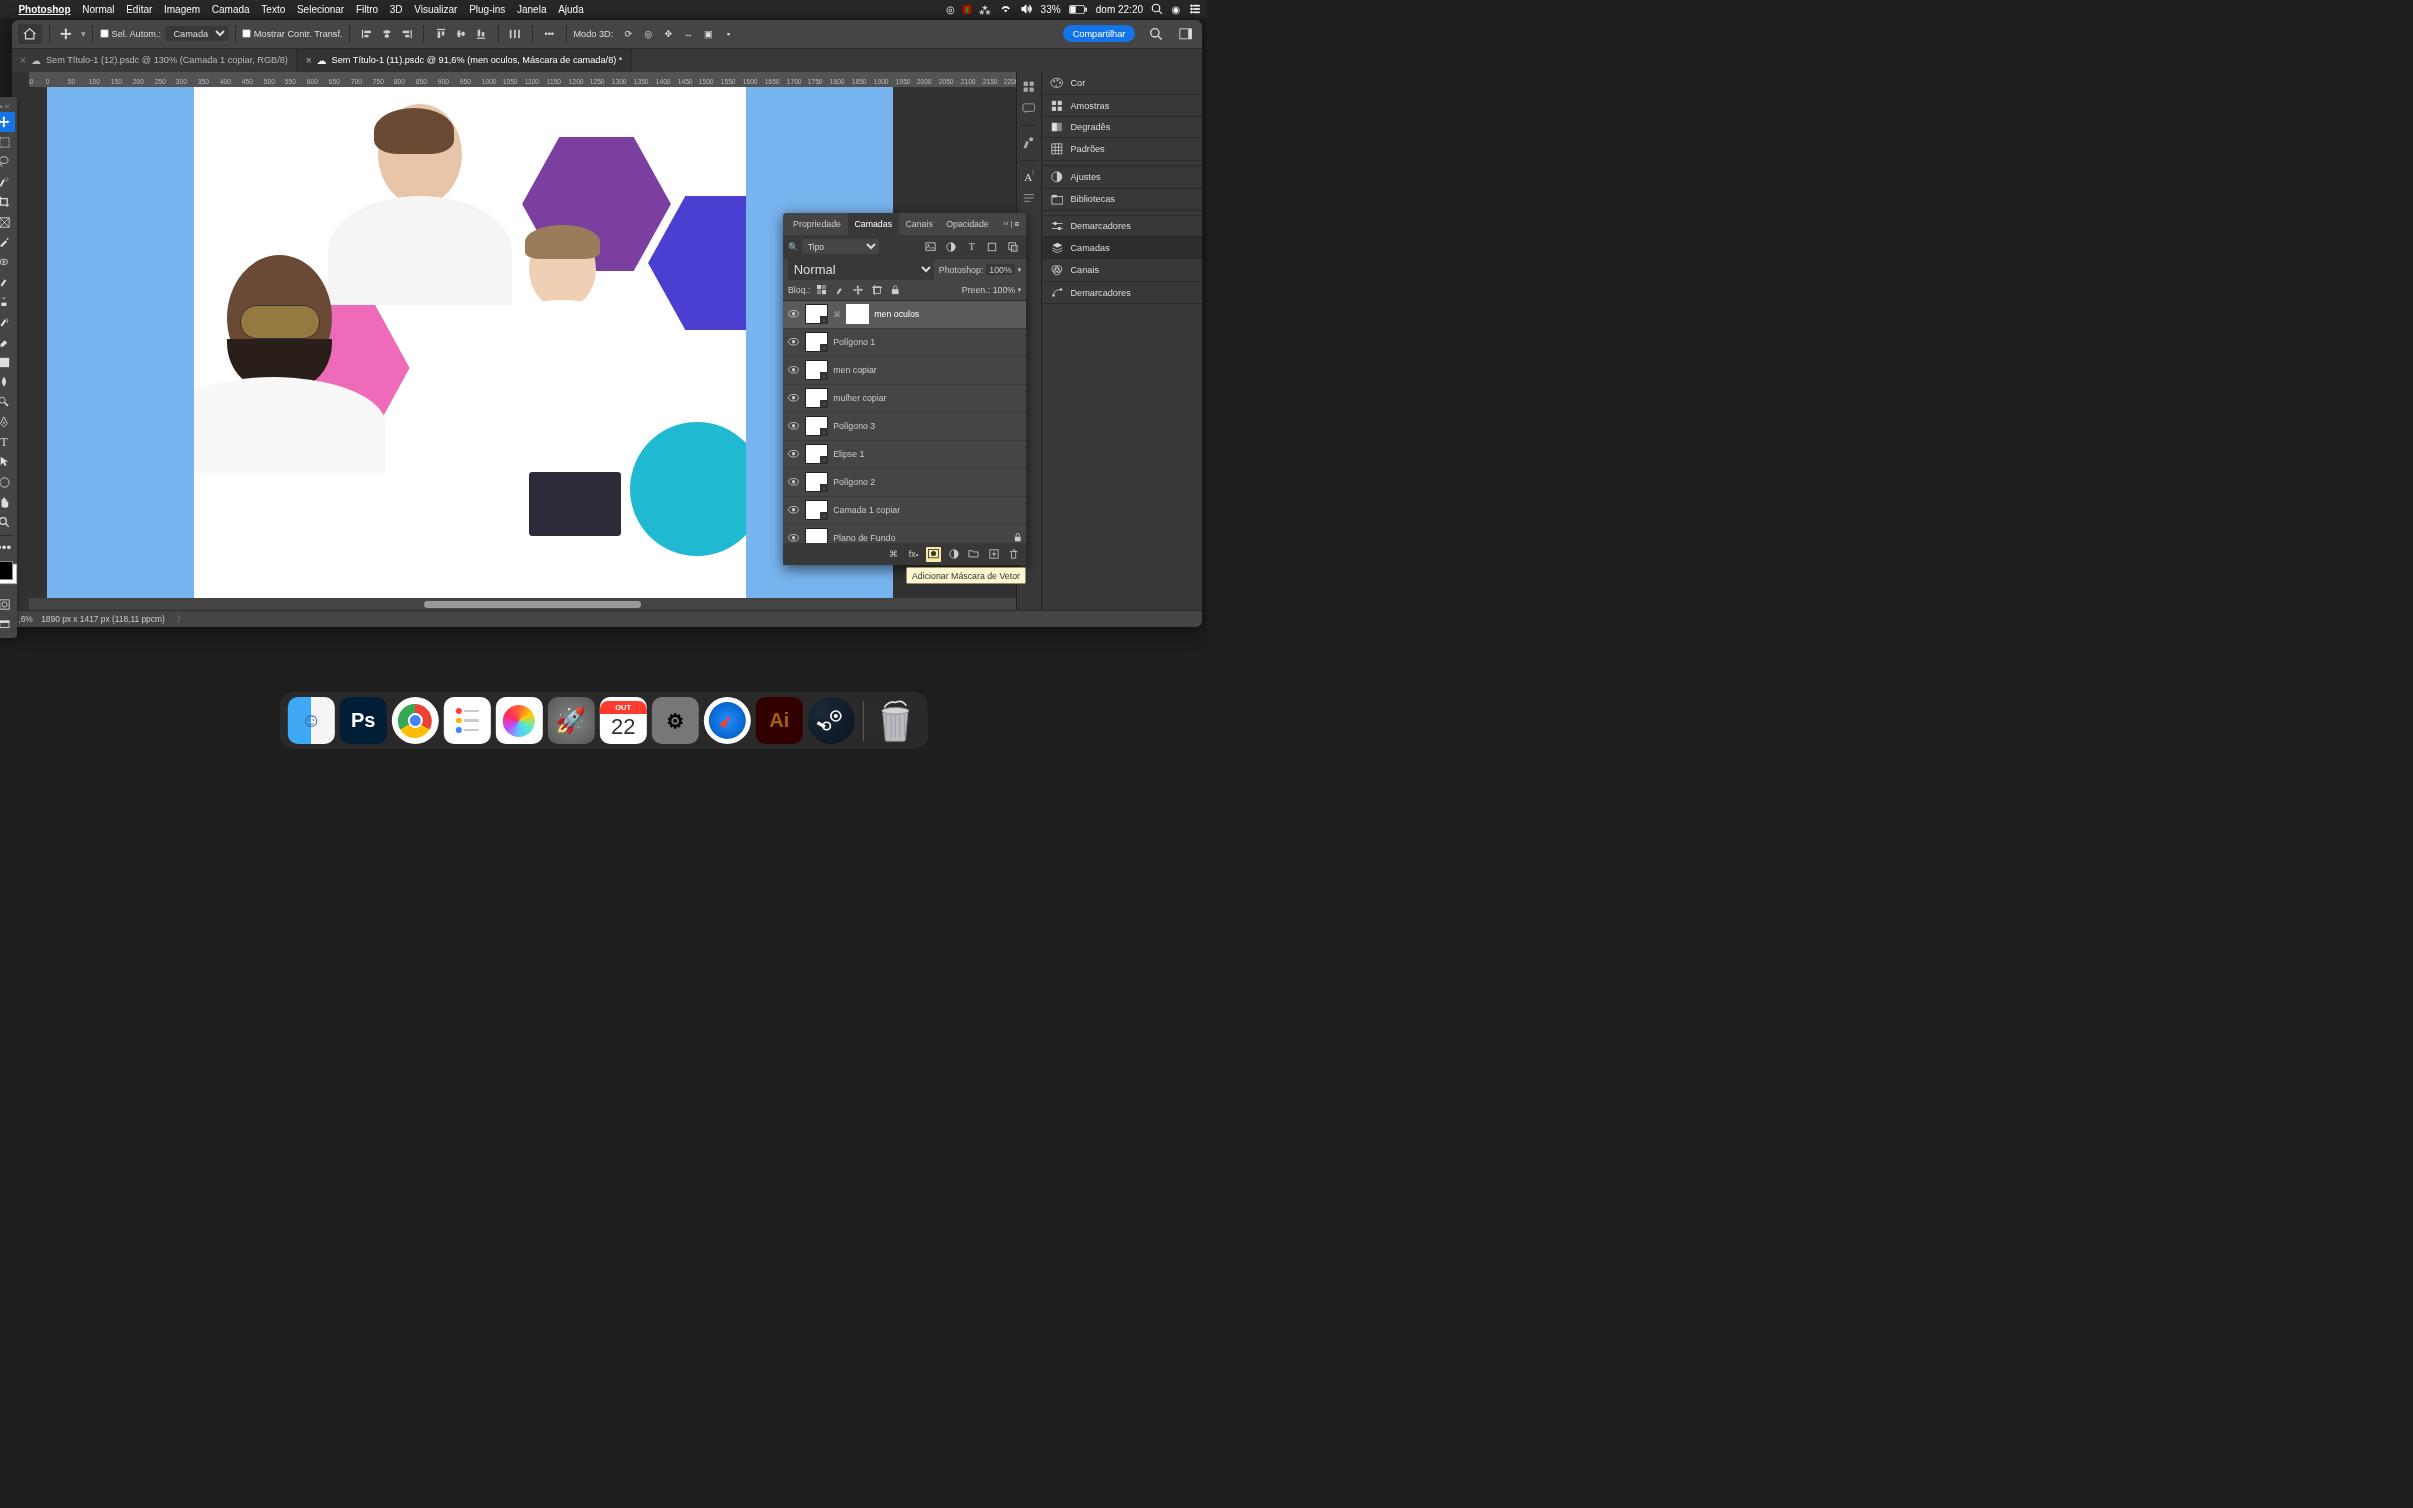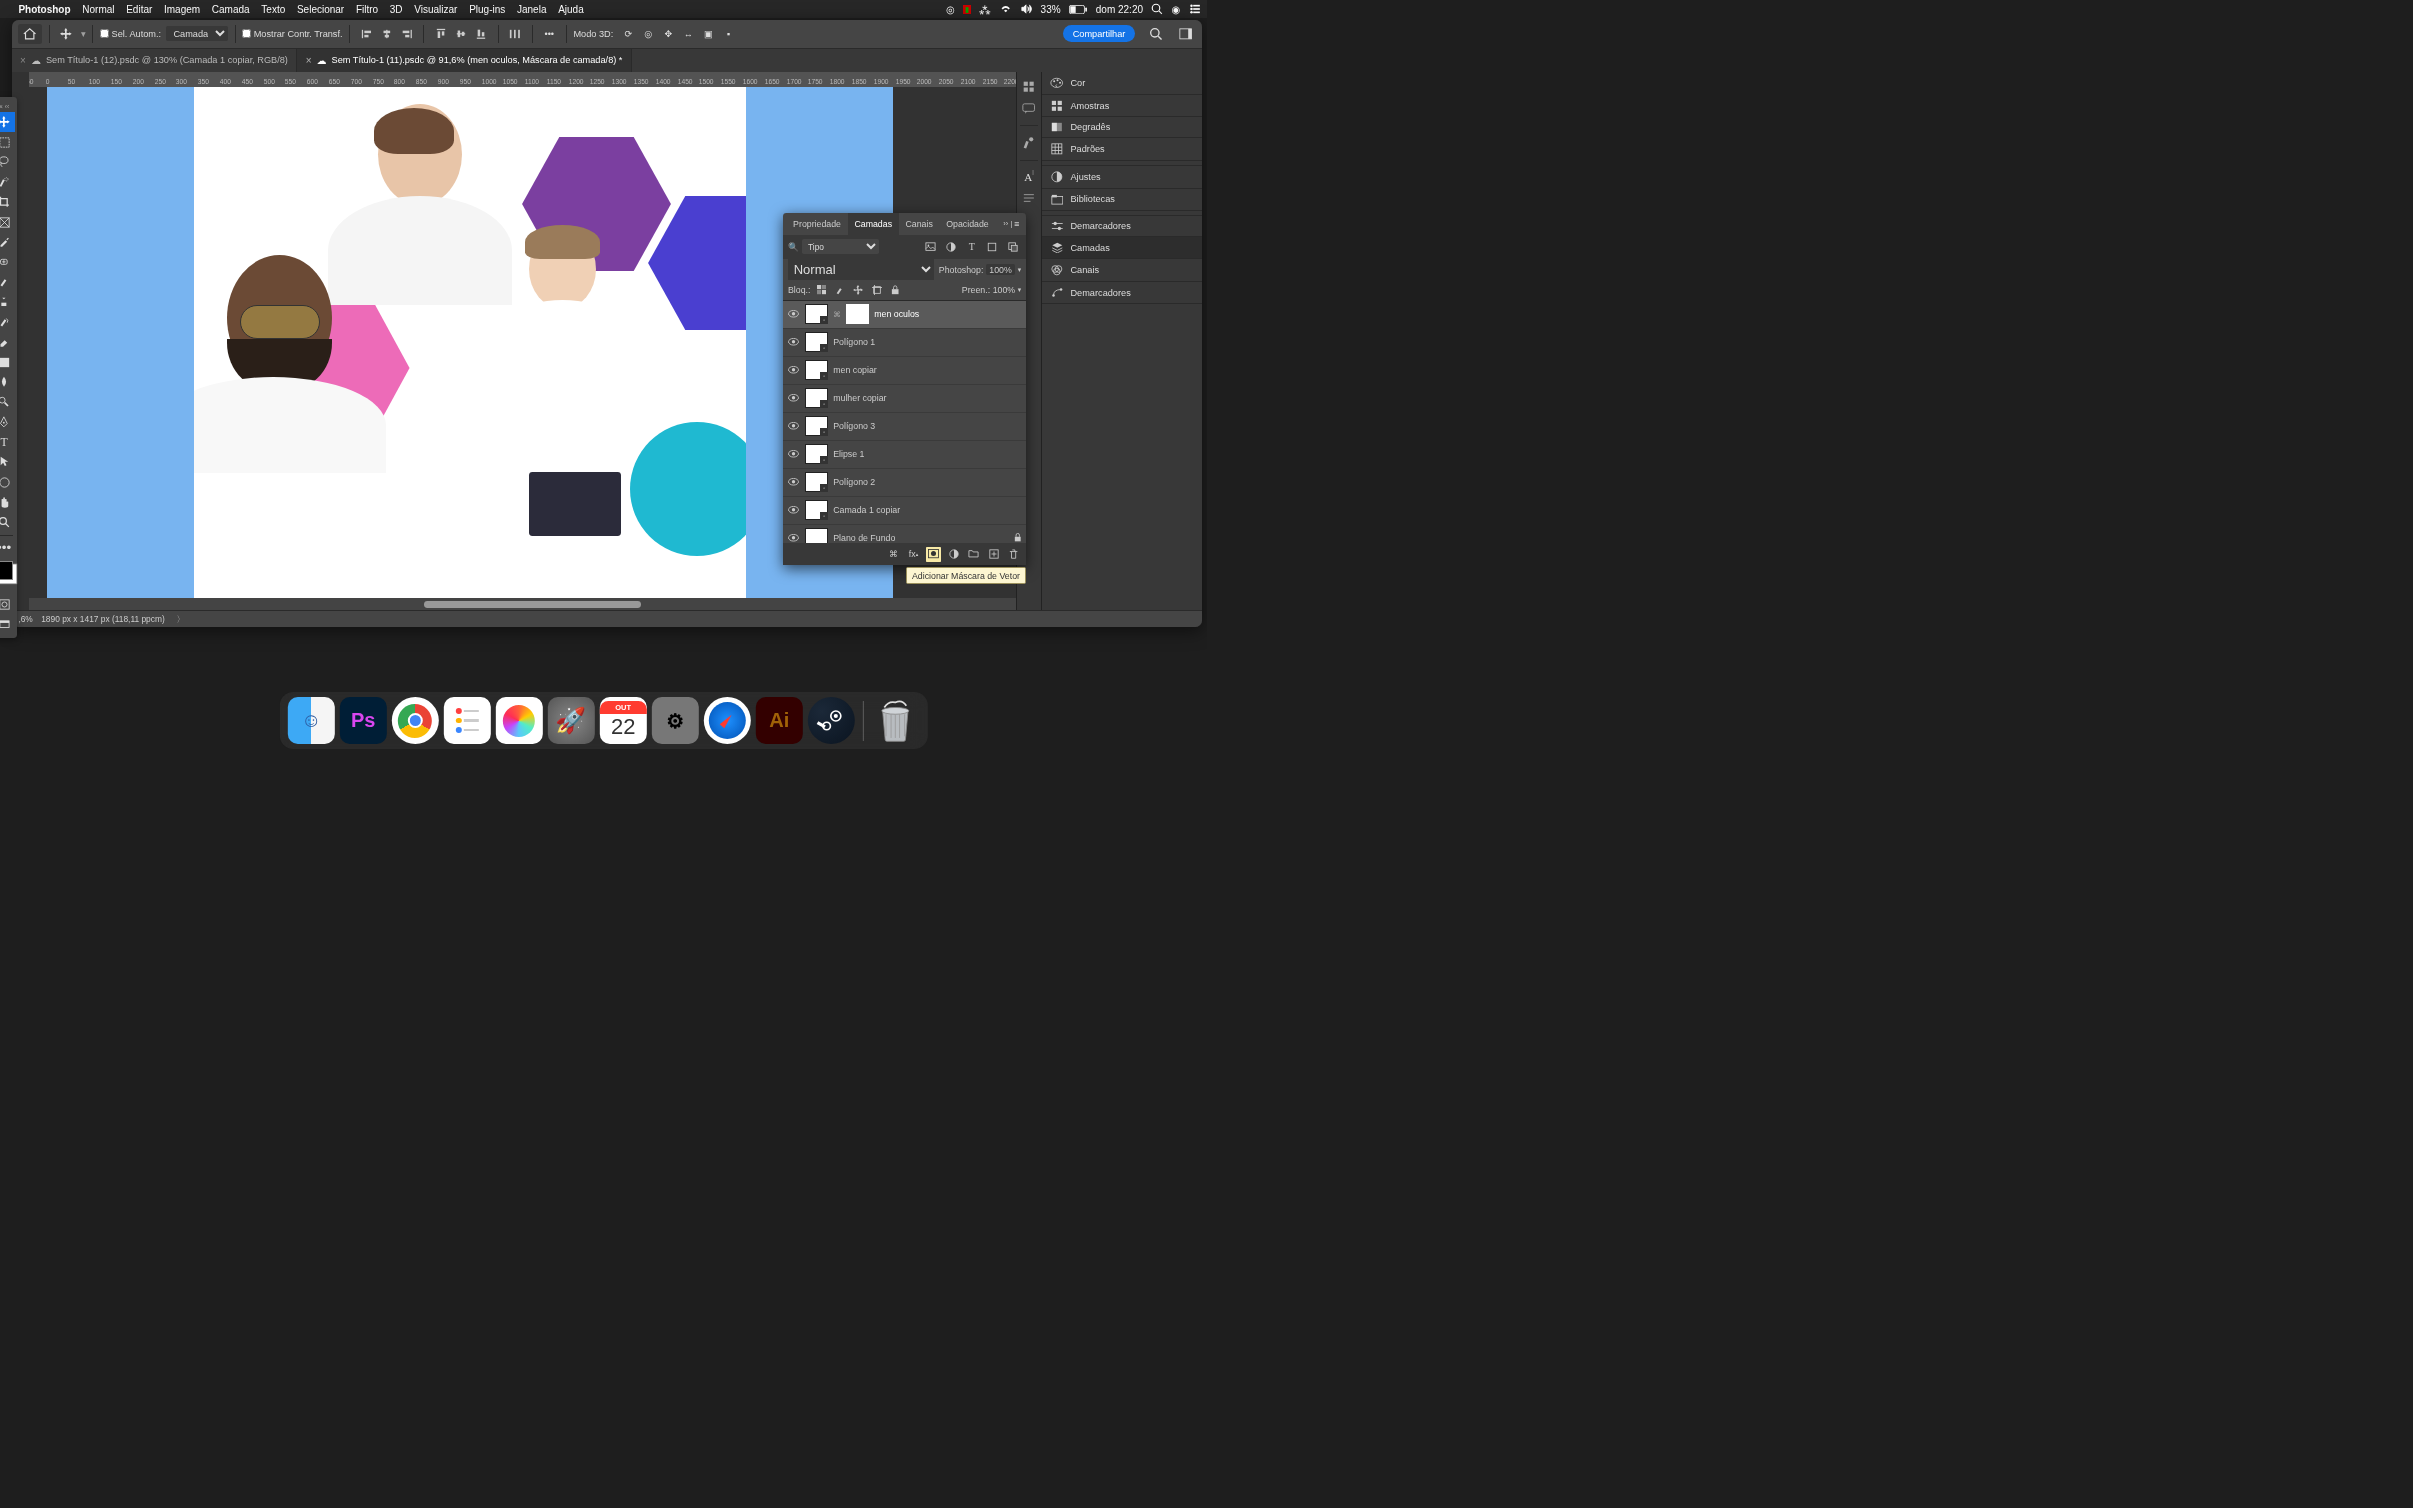--- a/index.html
+++ b/index.html
@@ -3,21 +3,21 @@
 <meta charset="utf-8">
 <style>
 * { margin: 0; padding: 0; box-sizing: border-box; font-family: -apple-system, BlinkMacSystemFont, "Segoe UI", sans-serif; }
 body { width: 1207px; height: 754px; background: #1e1e1e; overflow: hidden; position: relative; }
 
 
 .menubar { height: 18.4px; background: rgba(40,40,40,0.95); display: flex; align-items: center; padding: 0 6.7px; color: #fff; font-size: 10px; }
 .menubar .left { display: flex; gap: 11.7px; align-items: center; }
 .menubar .right { margin-left: auto; display: flex; gap: 8.4px; align-items: center; }
 .menubar .apple { font-size: 11.7px; }
-.menubar .appname { font-weight: 600; }
+.menubar .appname { font-weight: 600; text-decoration: underline; }
 
 
 .window { position: absolute; left: 11.7px; top: 20px; right: 5px; height: 607px; background: #323232; border-radius: 6.7px; box-shadow: 0 3.4px 17px rgba(0,0,0,0.5); display: flex; flex-direction: column; overflow: hidden; }
 .titlebar { height: 20px; background: #3a3a3a; display: flex; align-items: center; padding: 0 6.7px; justify-content: center; position: relative; }
 .traffic { position: absolute; left: 6.7px; display: flex; gap: 5.9px; }
 .dot { width: 9.2px; height: 9.2px; border-radius: 50%; }
 .dot.r { background: #ff5f57; } .dot.y { background: #febc2e; } .dot.g { background: #28c840; }
 .titlebar .title { color: #ddd; font-size: 10px; }
 
 
@@ -934,21 +934,21 @@
       </div>
   </div>
 </div>
 
 <div class="tooltip" style="right:181px; top:567px">Adicionar Máscara de Vetor</div>
 
 <div class="dock">
   <div class="app" style="background:linear-gradient(90deg,#3da9f5 50%,#f5f5f5 50%)">
       <span style="color:#2c5aa0">☺</span>
     </div>
-  <div class="app" style="background:#001e36;color:#d946ef">Ps</div>
+  <div class="app" style="background:#001e36;color:#ffffff">Ps</div>
   <div class="app" style="background:#fff;border-radius:50%">
       <div style="width:34px;height:34px;border-radius:50%;background:conic-gradient(#ea4335 0 120deg,#fbbc05 120deg 240deg,#34a853 240deg 360deg);display:flex;align-items:center;justify-content:center">
         <div style="width:15px;height:15px;background:#4285f4;border-radius:50%;border:2.5px solid #fff"></div>
       </div>
     </div>
   <div class="app" style="background:#fff">
       <div style="display:flex;flex-direction:column;gap:3.4px">
         <div style="display:flex;gap:2.5px;align-items:center">
           <span style="width:5.9px;height:5.9px;border-radius:50%;background:#ff4040"></span>
           <span style="width:15px;height:2.5px;background:#ccc"></span>

